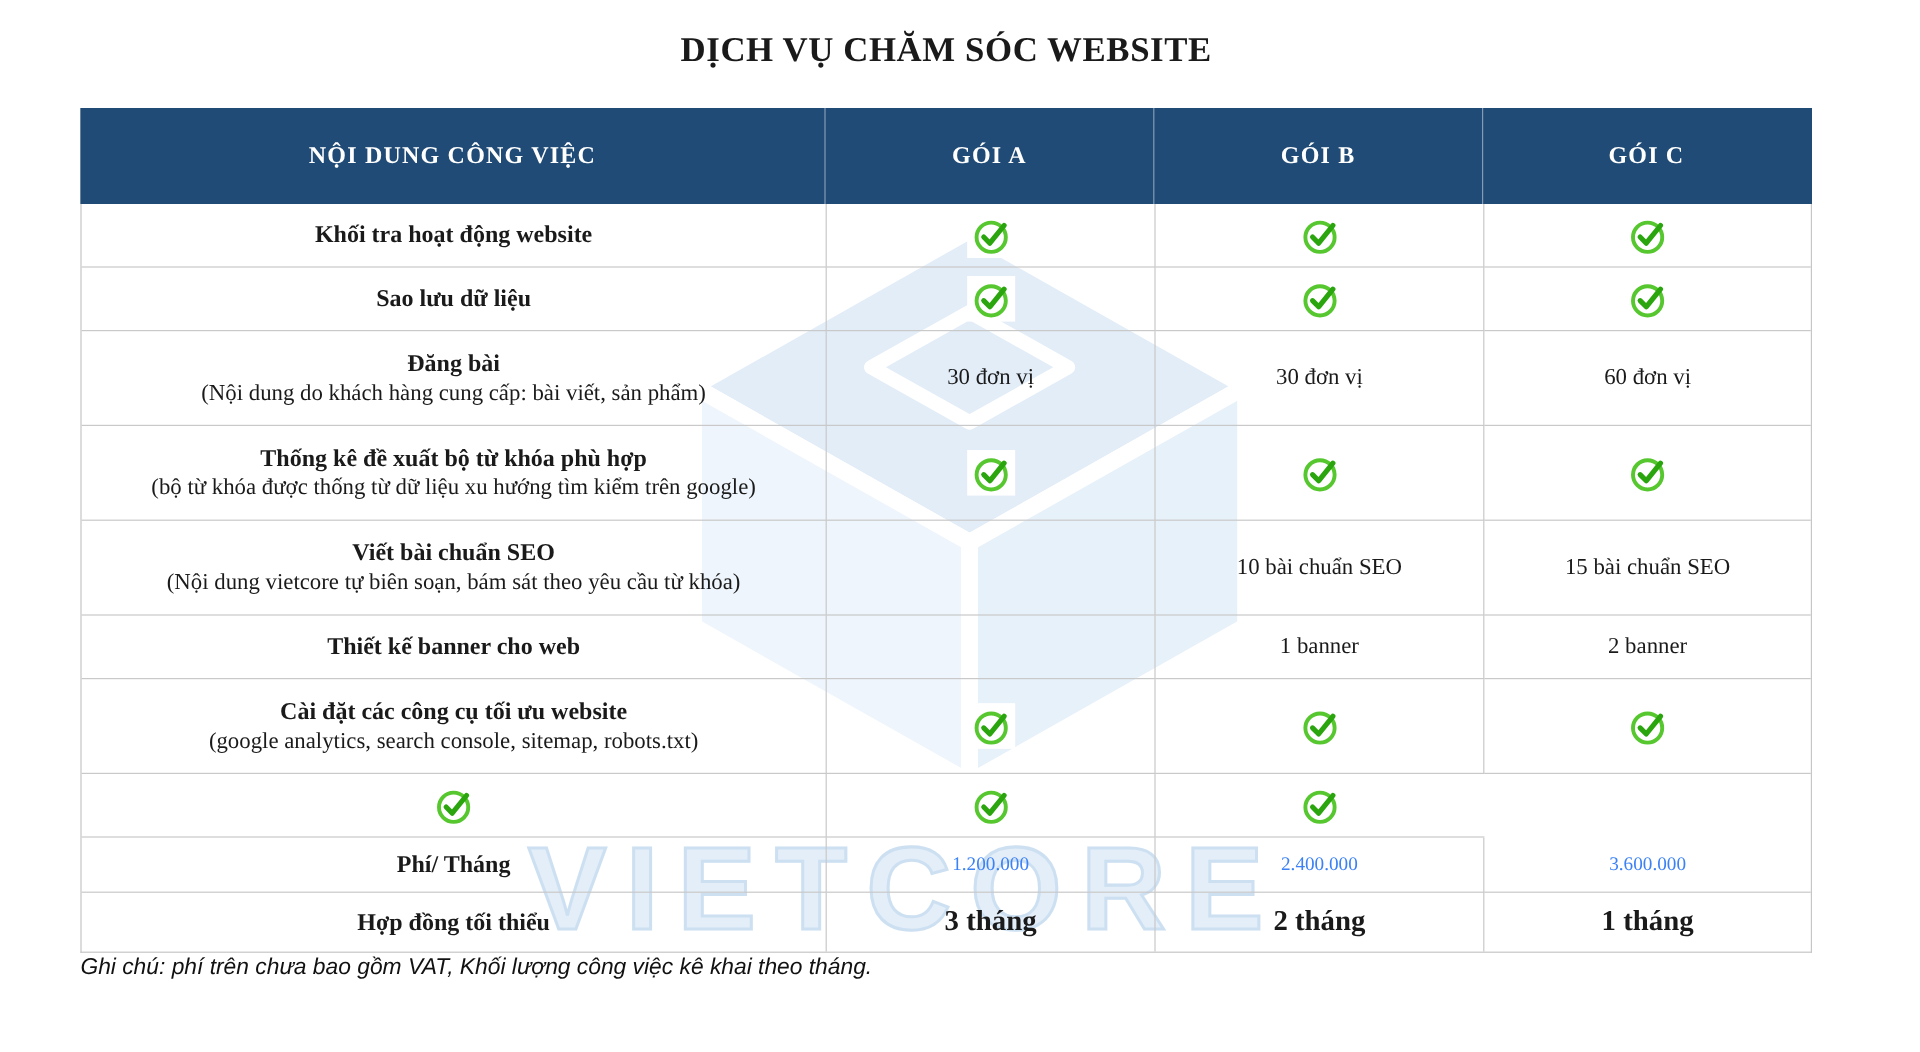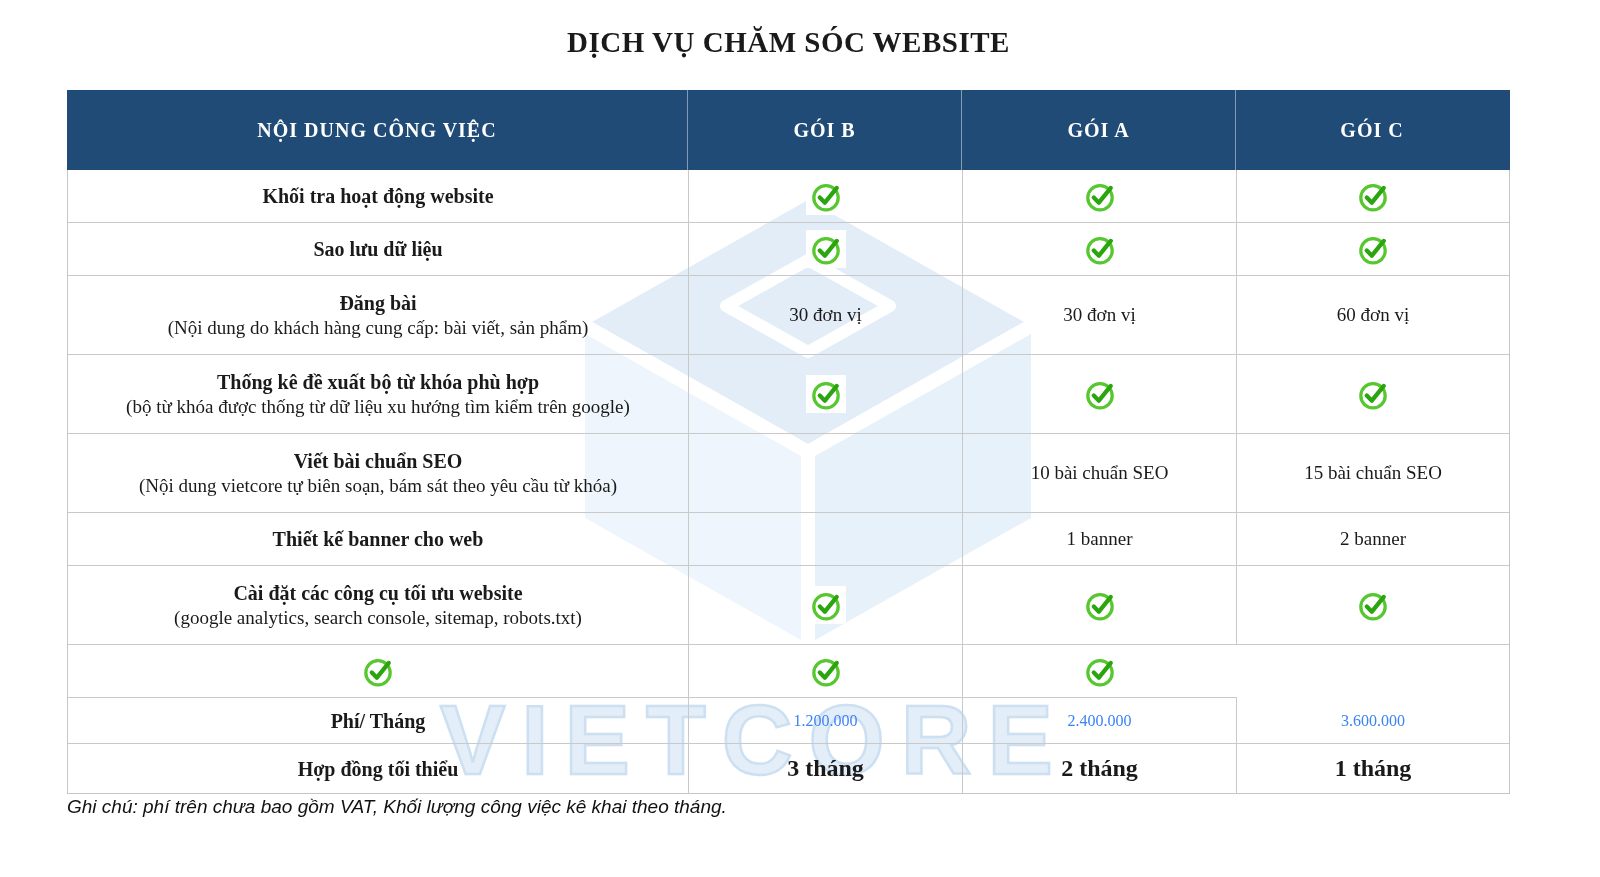--- a/index.html
+++ b/index.html
@@ -64,22 +64,22 @@
       <polygon points="20,140 250,270 250,470 20,340" fill="#eef5fc" stroke="#fff" stroke-width="14" stroke-linejoin="round"></polygon>
       <polygon points="480,140 250,270 250,470 480,340" fill="#e7f1fa" stroke="#fff" stroke-width="14" stroke-linejoin="round"></polygon>
       <polygon points="250,78 332,124 250,170 168,124" fill="none" stroke="#fff" stroke-width="12" stroke-linejoin="round"></polygon>
     </svg>
     <div class="wm-text">VIETCORE</div>
   </div>
 
   <div class="table">
     <div class="thead">
       <div class="th">NỘI DUNG CÔNG VIỆC</div>
+      <div class="th">GÓI A</div>
       <div class="th">GÓI B</div>
-      <div class="th">GÓI A</div>
       <div class="th">GÓI C</div>
     </div>
     <div class="tbody">
   <div class="srow">
     <div class="cell lcell">
       <div class="rlabel">Khối tra hoạt động website</div>
 
     </div>
     <div class="cell vcell">
   <span class="check-wrap"><svg width="34" height="34" viewBox="0 0 24 24">

